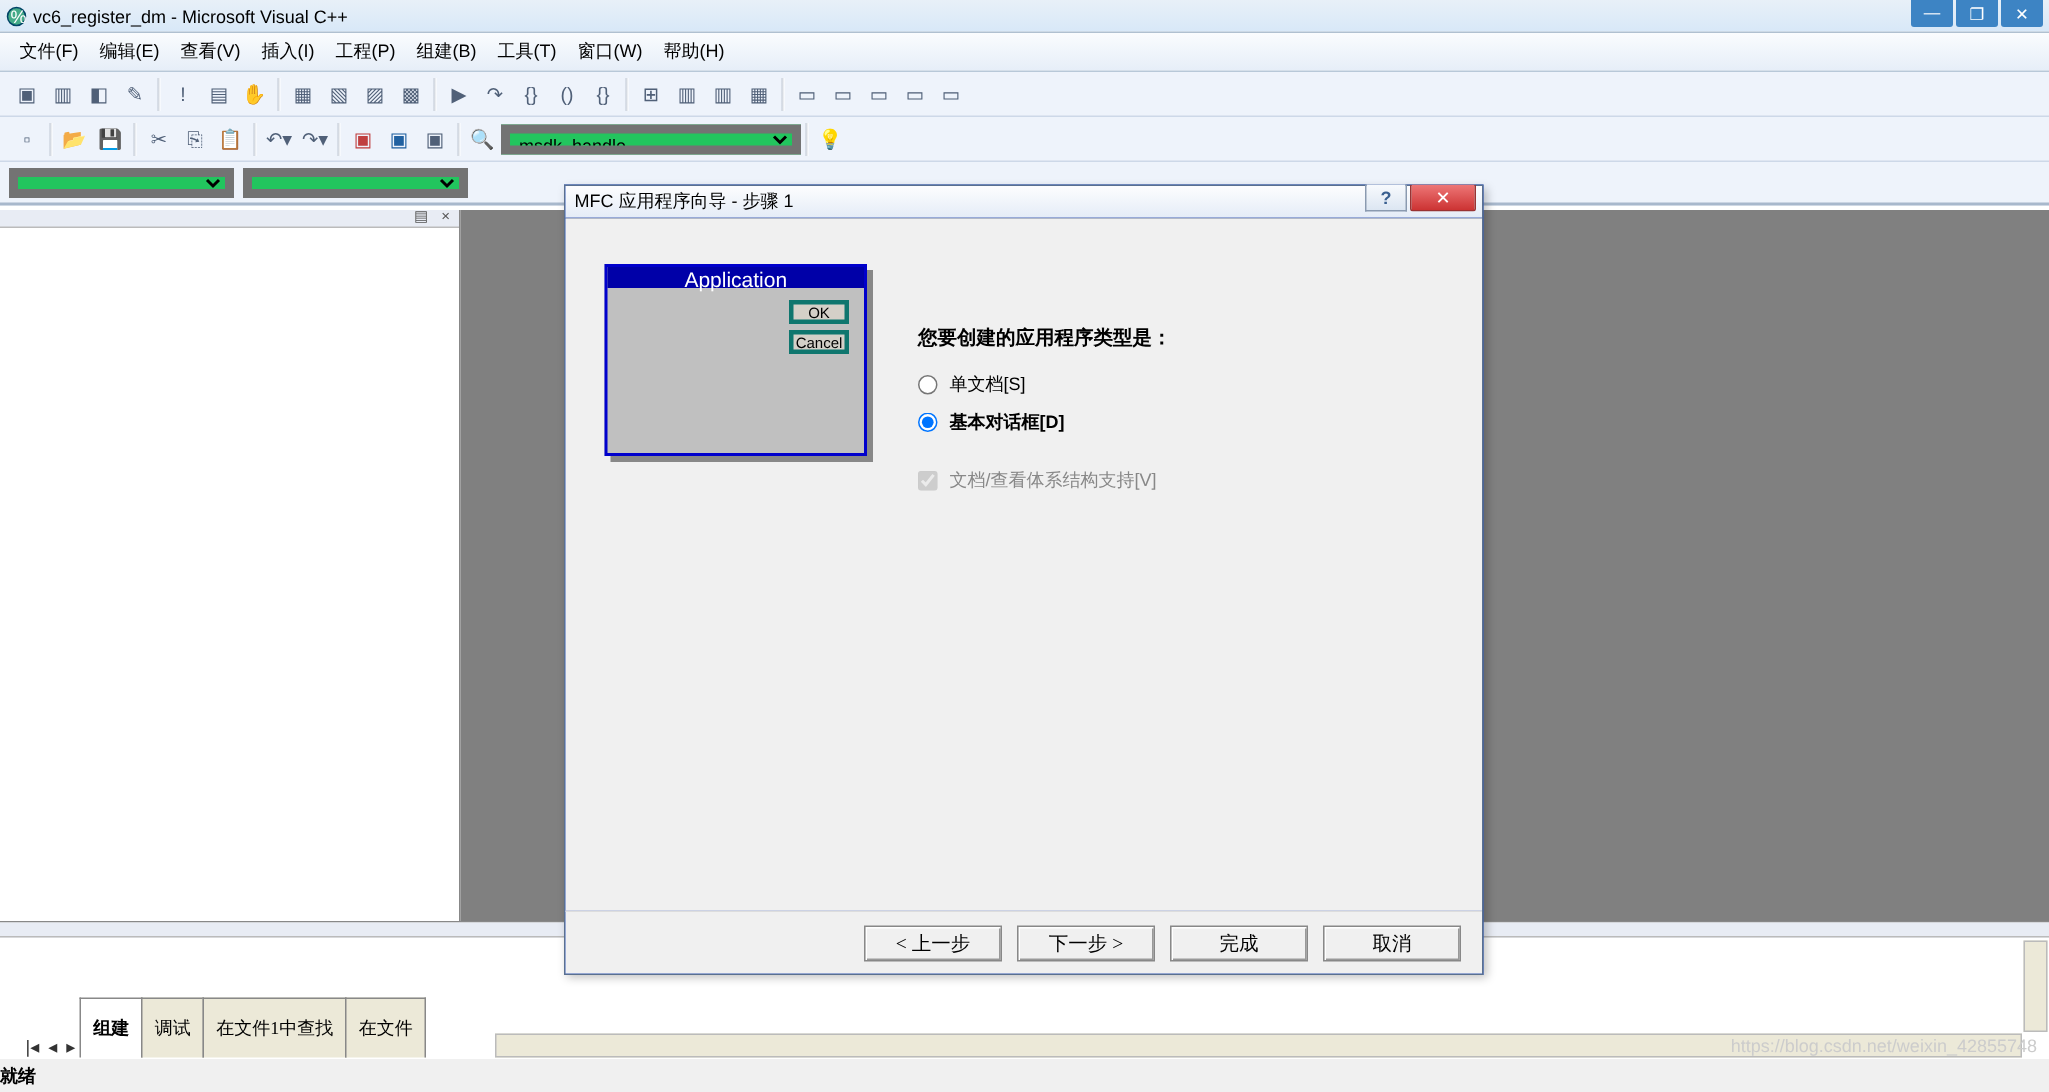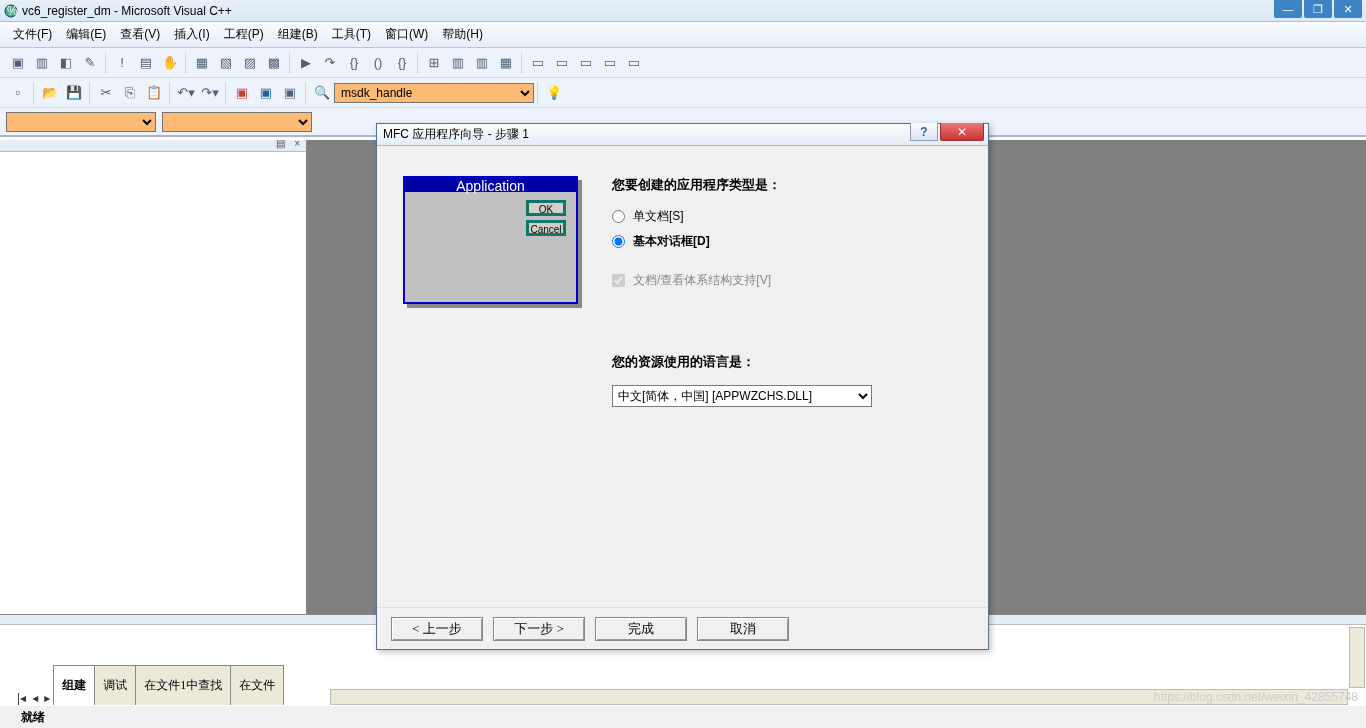--- a/index.html
+++ b/index.html
@@ -15,62 +15,62 @@
 
 
 .menubar { height: 26px; background: linear-gradient(#fafcfe,#e6eef8); display: flex; align-items: center; padding: 0 6px; border-bottom:1px solid #b8c8d8; }
 .menubar span { padding: 3px 7px; cursor: pointer; }
 
 
 .toolbars { background:#eef3fb; border-bottom:1px solid #a8b8cc; }
 .toolbar-row { display:flex; align-items:center; height:30px; padding:0 6px; border-bottom:1px solid #cdd8e8; }
 .tbtn { width:22px; height:22px; margin:0 1px; border:1px solid transparent; display:flex; align-items:center; justify-content:center; color:#506078; cursor:pointer; font-size:13px;}
 .tsep { width:2px; height:22px; background:linear-gradient(90deg,#c0c8d4,#fff); margin:0 3px; }
-.combo { height:20px; border:1px solid #737373; background:#fdba74; font-size:12px; padding:0 2px;}
+.combo { height:20px; border:6px solid #737373; background:#22c55e; font-size:12px; padding:0 2px;}
 .sel-row { display:flex; align-items:center; height:28px; padding:0 6px; background:#eef3fb; border-bottom:1px solid #a8b8cc;}
 
 
 .workspace { display:flex; position:absolute; top:140px; left:0; right:0; bottom:114px; }
 .leftpane { width:307px; background:#fff; border-right:1px solid #888; position:relative; }
 .leftpane .dockbar { height:12px; background:#e8ecf4; border-bottom:1px solid #bbb; position:relative;}
 .leftpane .dockbar::after{content:"▤ ×"; position:absolute; right:3px; top:-2px; font-size:10px; color:#555; letter-spacing:3px;}
 .mdibg { flex:1; background:#808080; position:relative; }
 
 
 .bottompane { position:absolute; left:0; right:0; bottom:22px; height:92px; background:#fff; border-top:1px solid #888;}
 .bottompane .dockbar { height:10px; background:#e8ecf4; border-bottom:1px solid #bbb;}
 .bottompane .tabs { position:absolute; left:14px; bottom:1px; display:flex; align-items:flex-end; font-size:12px;}
 .bottompane .tabnav { display:inline-block; padding:0 3px; cursor:pointer; color:#333;}
 .btab { border:1px solid #888; border-bottom:none; background:#ece9d8; padding:11px 8px; margin-right:-1px; cursor:pointer; font-family:SimSun;}
 .btab.active { background:#fff; font-weight:bold;}
 .bottompane .hscroll { position:absolute; left:330px; right:18px; bottom:1px; height:16px; background:#ece9d8; border:1px solid #bbb;}
 .bottompane .vscroll { position:absolute; right:1px; top:12px; bottom:18px; width:16px; background:#ece9d8; border:1px solid #bbb;}
 
 
-.statusbar { position:absolute; left:0; right:0; bottom:0; height:22px; background:#f0f0f0; display:flex; align-items:center; padding:0 21px; font-family:SimSun; font-size:13px; font-weight:bold;}
+.statusbar { position:absolute; left:0; right:0; bottom:0; height:22px; background:#f0f0f0; display:flex; align-items:center; padding:0 0; font-family:SimSun; font-size:13px; font-weight:bold;}
 
 
 .dialog { position:absolute; width:613px; height:527px; left:376px; top:123px; background:#1d4ed8; border:1px solid #5a7090; box-shadow:2px 2px 6px rgba(0,0,0,0.25);}
 .dialog .dlg-title { height:22px; background:linear-gradient(#fdfdfe,#e4ecf7); border-bottom:1px solid #b0b8c8; display:flex; align-items:center; padding:0 6px; font-size:12px; color:#000; position:relative;}
 .dlg-btns{position:absolute; right:4px; top:-1px; display:flex;}
 .dlg-help{width:28px;height:18px;background:linear-gradient(#f8fafd,#dce6f2);border:1px solid #8a9ab0;display:flex;align-items:center;justify-content:center;border-top:none;margin-right:2px;color:#3a6090;font-weight:bold;cursor:pointer;}
 .dlg-close{width:44px;height:18px;background:linear-gradient(#e77,#c33);border:1px solid #933;display:flex;align-items:center;justify-content:center;border-top:none;color:#fff;cursor:pointer;border-radius:0 0 2px 2px;}
 .dialog .dlg-body { position:absolute; top:22px; left:0; right:0; bottom:42px; background:#f0f0f0;}
 .dialog .preview { position:absolute; left:26px; top:30px; width:175px; height:128px; background:#c0c0c0; border:2px solid #0000cc; box-shadow:4px 4px 0 #888;}
 .preview .pvtitle{height:14px;background:#0000a8;color:#fff;text-align:center;font-size:14px;font-family:Arial;}
 .preview .pvbtn{position:absolute;right:10px;width:40px;height:16px;background:#d4d0c8;border:3px solid #0f766e;font-size:10px;text-align:center;font-family:Arial;line-height:14px;}
 .dialog .form { position:absolute; left:235px; top:30px; right:20px; }
-.form-label{font-weight:bold; font-size:13px; margin-bottom:14px; font-family:Liberation Mono, monospace;}
+.form-label{font-weight:bold; font-size:13px; margin-bottom:14px; font-family:Liberation Mono, monospace;margin-top:40px;}
 .radio-row{display:flex;align-items:center;margin:8px 0;font-size:13px;font-family:SimSun;}
 .radio-row input{margin-right:8px;}
 .check-row{display:flex;align-items:center;margin-top:22px;color:#888;font-size:13px;font-family:SimSun;}
 .check-row input{margin-right:8px;}
 .lang-section{margin-top:64px;}
 .lang-select{width:260px;height:22px;border:1px solid #7a7a7a;background:#fff;font-size:12px;padding:1px;}
-.dialog .dlg-footer { position:absolute; left:0; right:0; bottom:0; height:42px; background:#f0f0f0; border-top:1px solid #ddd; display:flex; align-items:center; justify-content:flex-start; padding:0 14px; gap:10px;}
+.dialog .dlg-footer { position:absolute; left:0; right:0; bottom:0; height:42px; background:#f0f0f0; border-top:1px solid #ddd; display:flex; align-items:center; justify-content:flex-end; padding:0 14px; gap:10px;}
 .wizbtn{width:92px;height:24px;background:#f0f0f0;border:1px solid #888;font-size:13px;font-family:SimSun;cursor:pointer;box-shadow:1px 1px 0 #fff inset, -1px -1px 0 #999 inset;}
 
 .watermark{position:absolute;right:8px;bottom:24px;color:#ccc;font-size:12px;font-family:Arial;}
 </style>
 </head>
 <body>
 
 <div class="titlebar">
   <span class="icon">
     <svg width="14" height="14">
@@ -208,26 +208,20 @@
         <span>单文档[S]</span>
       </label>
       <label class="radio-row" style="font-weight:bold">
         <input type="radio" name="apptype" checked="" style="">
         <span>基本对话框[D]</span>
       </label>
       <label class="check-row">
         <input type="checkbox" checked="" disabled="" style="">
         <span>文档/查看体系结构支持[V]</span>
       </label>
-      <div class="lang-section">
-        <div class="form-label">您的资源使用的语言是：</div>
-        <select class="lang-select">
-          <option>中文[简体，中国] [APPWZCHS.DLL]</option>
-        </select>
-      </div>
     </div>
   </div>
   <div class="dlg-footer">
     <button class="wizbtn">&lt; 上一步</button>
     <button class="wizbtn">下一步 &gt;</button>
     <button class="wizbtn">完成</button>
     <button class="wizbtn">取消</button>
   </div>
 </div>
 

